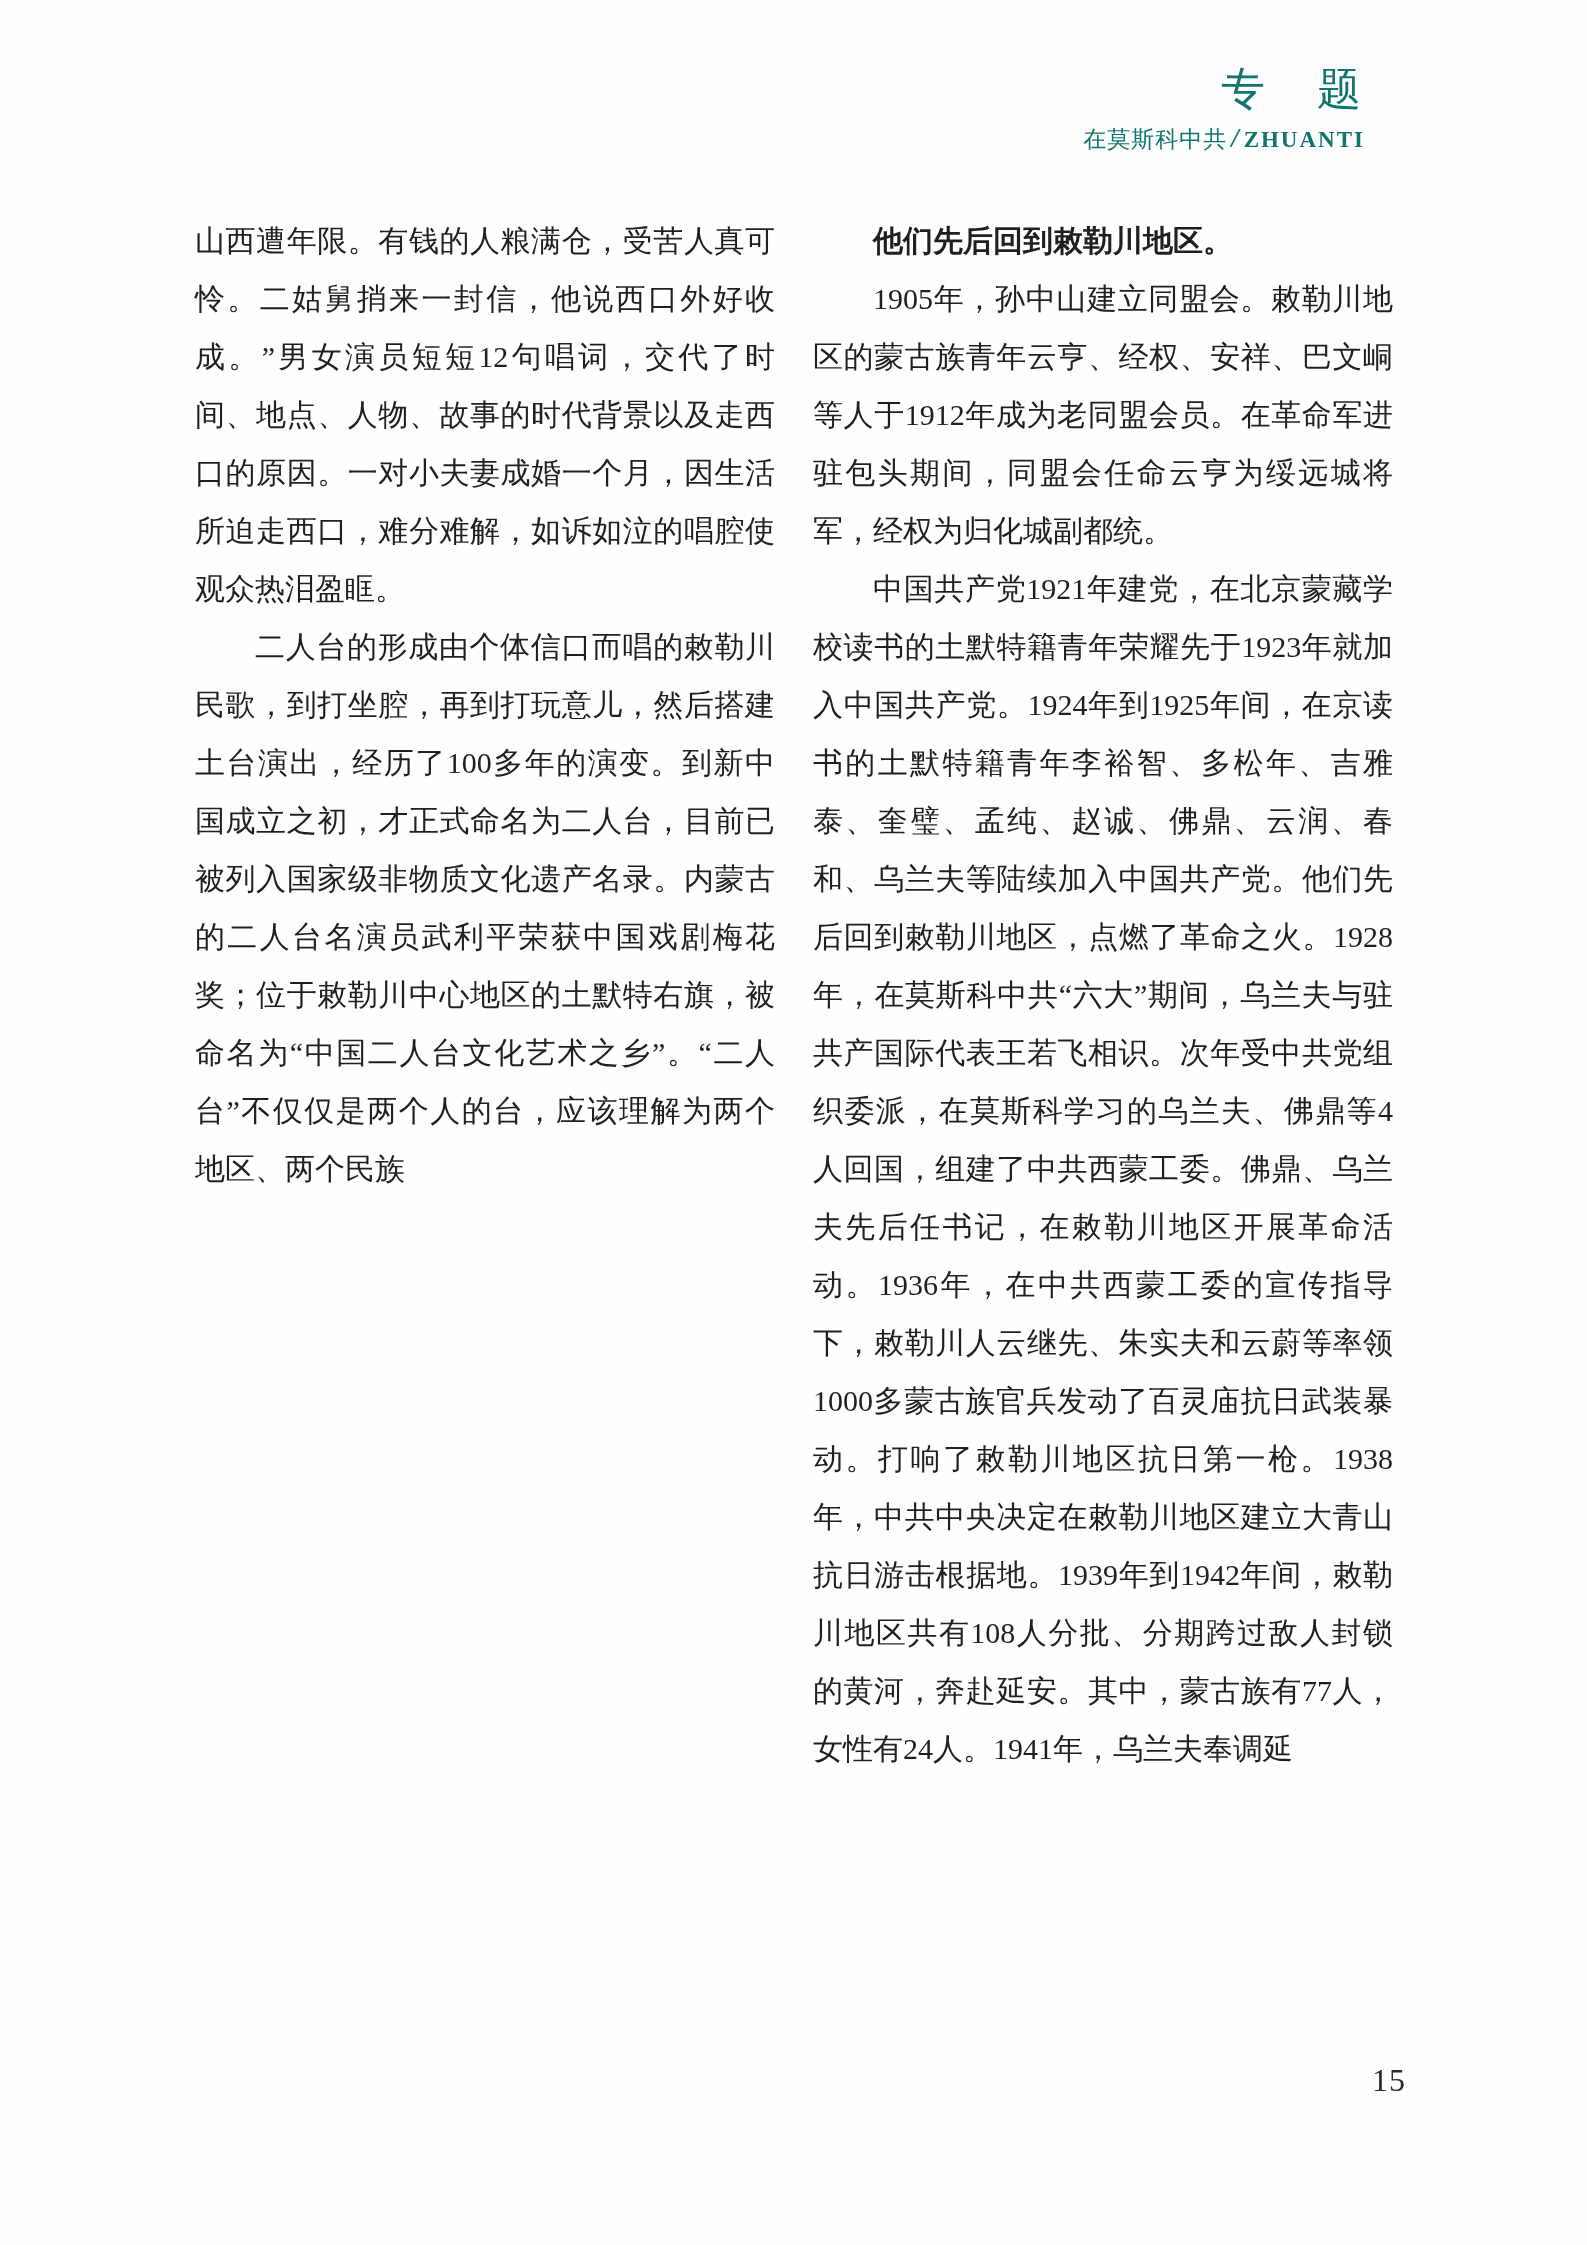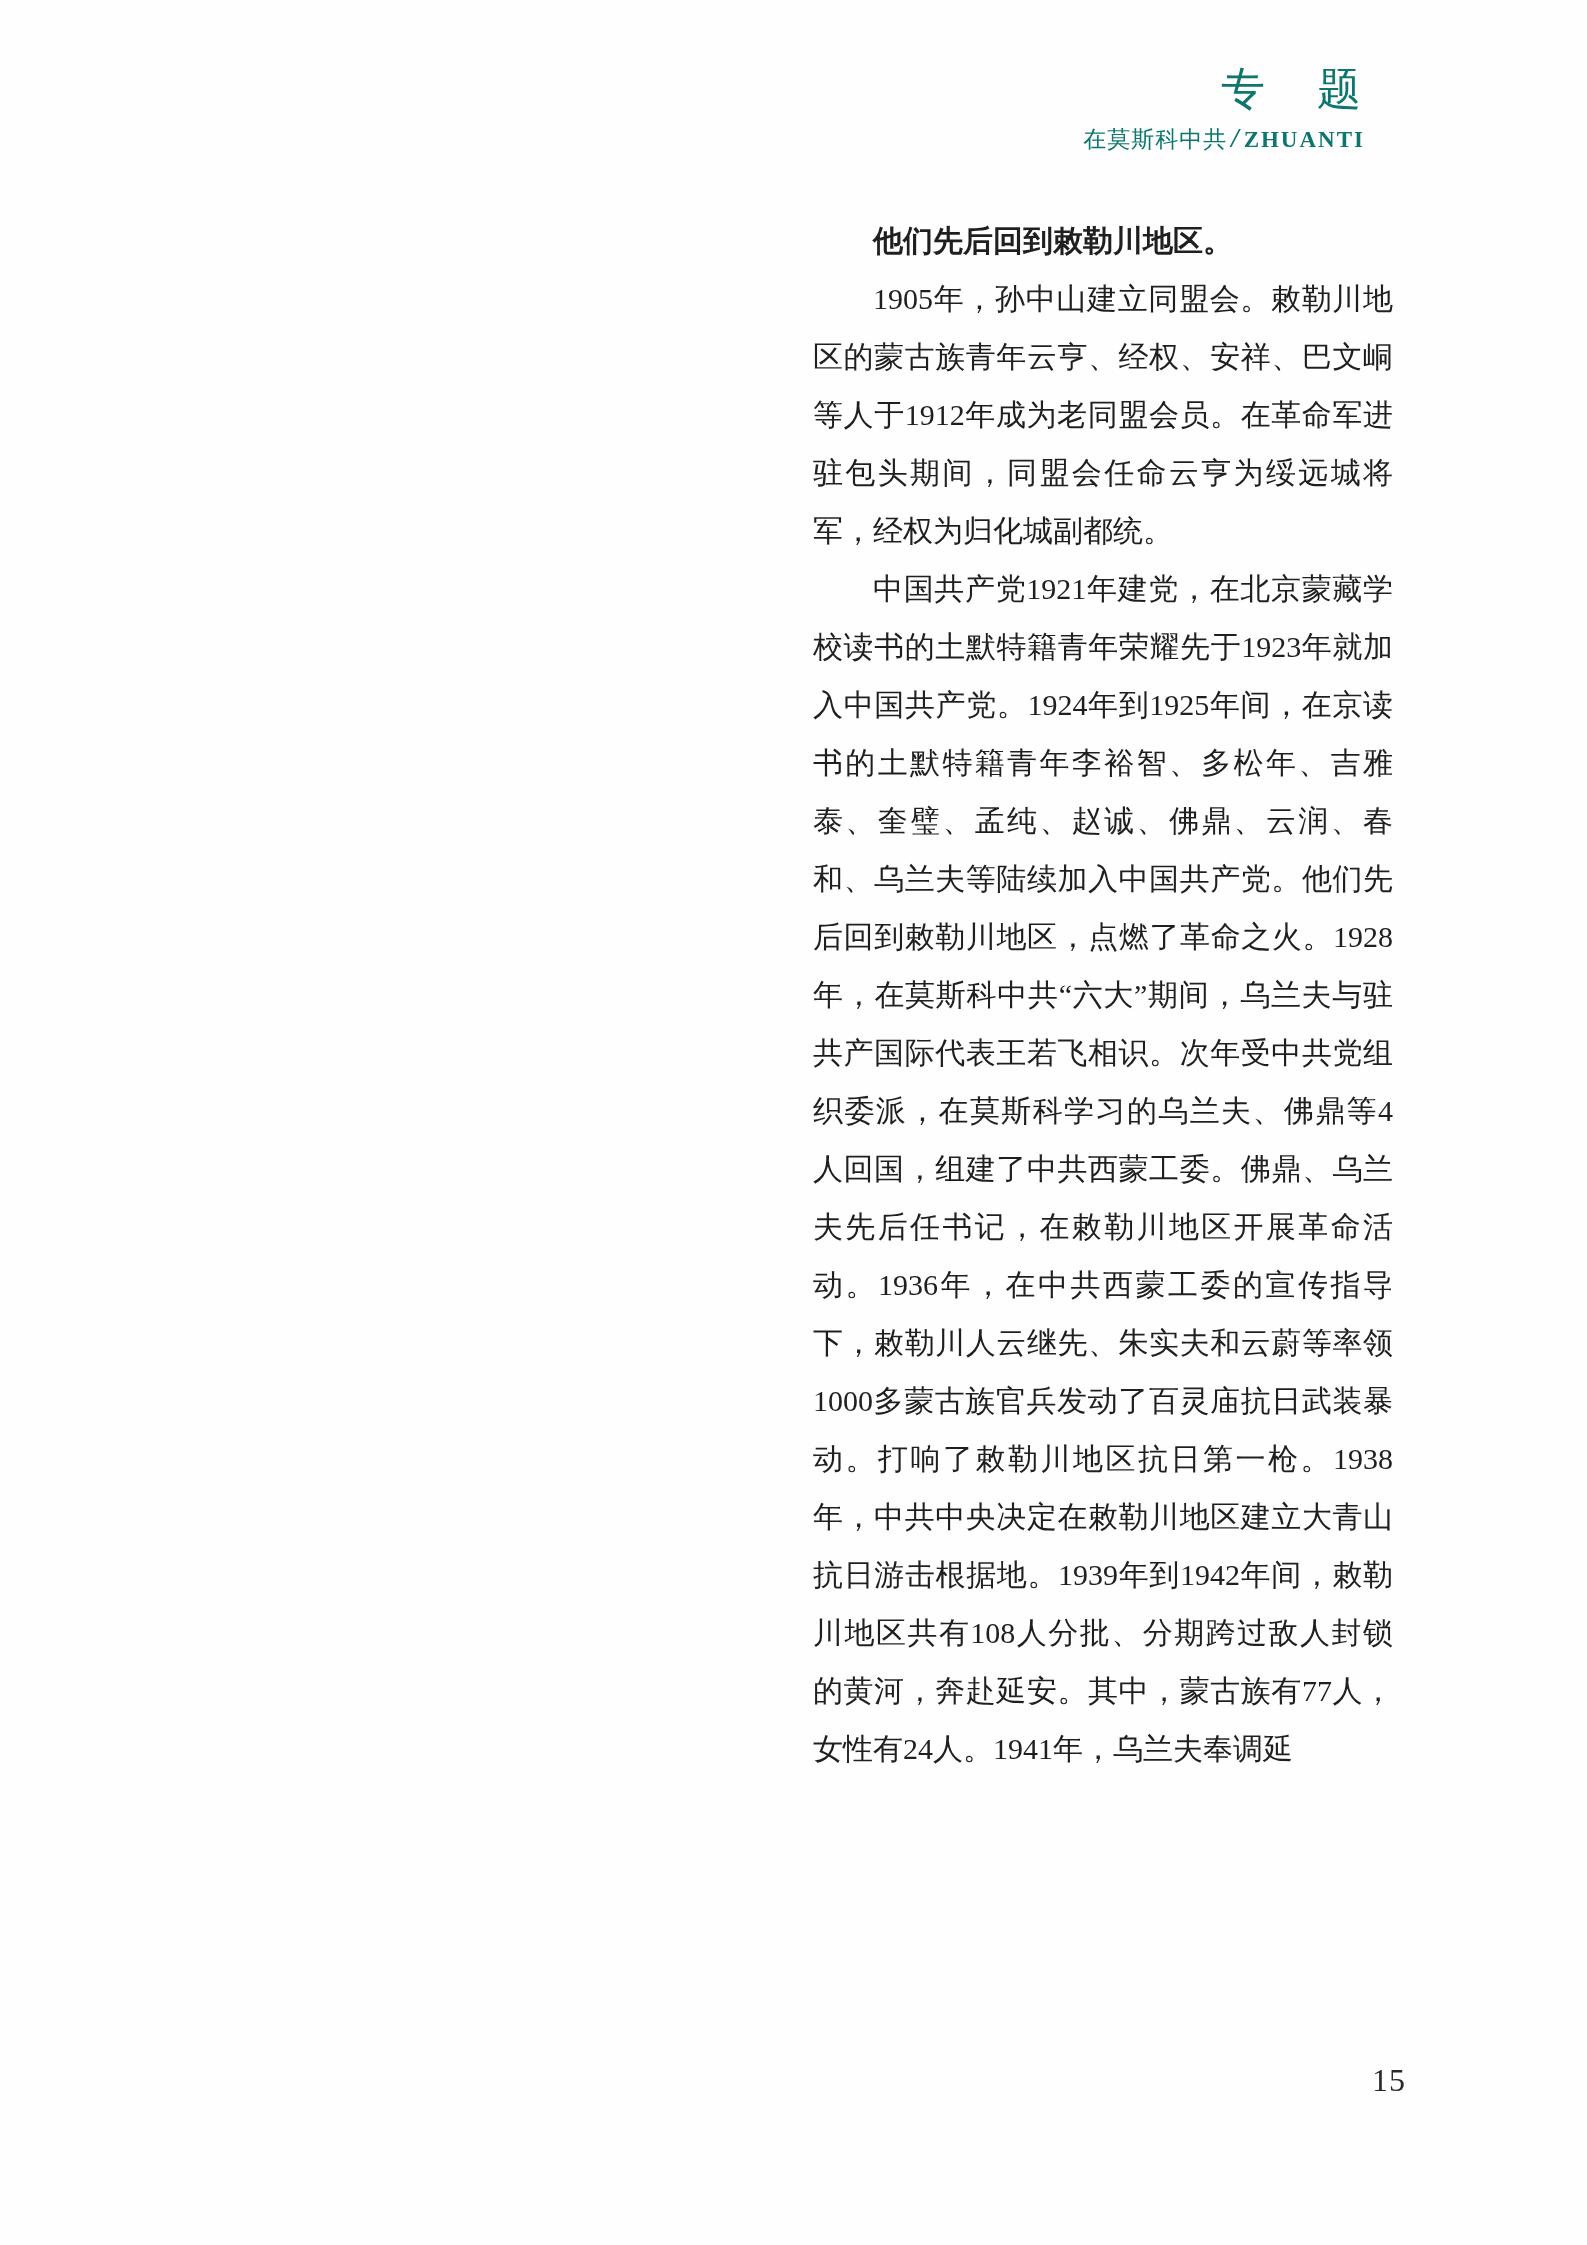--- a/index.html
+++ b/index.html
@@ -93,20 +93,22 @@
   <header class="page-header">
     <div class="header-title">专　题</div>
     <div class="header-subtitle">
       <span>在莫斯科中共</span><span class="divider">/</span><span class="subtitle-en">ZHUANTI</span>
     </div>
   </header>
 
   <main class="article">
 
     <div class="col col-left">
+      <p class="para no-indent">山西遭年限。有钱的人粮满仓，受苦人真可怜。二姑舅捎来一封信，他说西口外好收成。”男女演员短短12句唱词，交代了时间、地点、人物、故事的时代背景以及走西口的原因。一对小夫妻成婚一个月，因生活所迫走西口，难分难解，如诉如泣的唱腔使观众热泪盈眶。</p>
+      <p class="para">二人台的形成由个体信口而唱的敕勒川民歌，到打坐腔，再到打玩意儿，然后搭建土台演出，经历了100多年的演变。到新中国成立之初，才正式命名为二人台，目前已被列入国家级非物质文化遗产名录。内蒙古的二人台名演员武利平荣获中国戏剧梅花奖；位于敕勒川中心地区的土默特右旗，被命名为“中国二人台文化艺术之乡”。“二人台”不仅仅是两个人的台，应该理解为两个地区、两个民族</p>
     </div>
 
     <div class="col col-right">
       <p class="para bold">他们先后回到敕勒川地区。</p>
       <p class="para">1905年，孙中山建立同盟会。敕勒川地区的蒙古族青年云亨、经权、安祥、巴文峒等人于1912年成为老同盟会员。在革命军进驻包头期间，同盟会任命云亨为绥远城将军，经权为归化城副都统。</p>
       <p class="para">中国共产党1921年建党，在北京蒙藏学校读书的土默特籍青年荣耀先于1923年就加入中国共产党。1924年到1925年间，在京读书的土默特籍青年李裕智、多松年、吉雅泰、奎璧、孟纯、赵诚、佛鼎、云润、春和、乌兰夫等陆续加入中国共产党。他们先后回到敕勒川地区，点燃了革命之火。1928年，在莫斯科中共“六大”期间，乌兰夫与驻共产国际代表王若飞相识。次年受中共党组织委派，在莫斯科学习的乌兰夫、佛鼎等4人回国，组建了中共西蒙工委。佛鼎、乌兰夫先后任书记，在敕勒川地区开展革命活动。1936年，在中共西蒙工委的宣传指导下，敕勒川人云继先、朱实夫和云蔚等率领1000多蒙古族官兵发动了百灵庙抗日武装暴动。打响了敕勒川地区抗日第一枪。1938年，中共中央决定在敕勒川地区建立大青山抗日游击根据地。1939年到1942年间，敕勒川地区共有108人分批、分期跨过敌人封锁的黄河，奔赴延安。其中，蒙古族有77人，女性有24人。1941年，乌兰夫奉调延</p>
     </div>
 
   </main>
 

